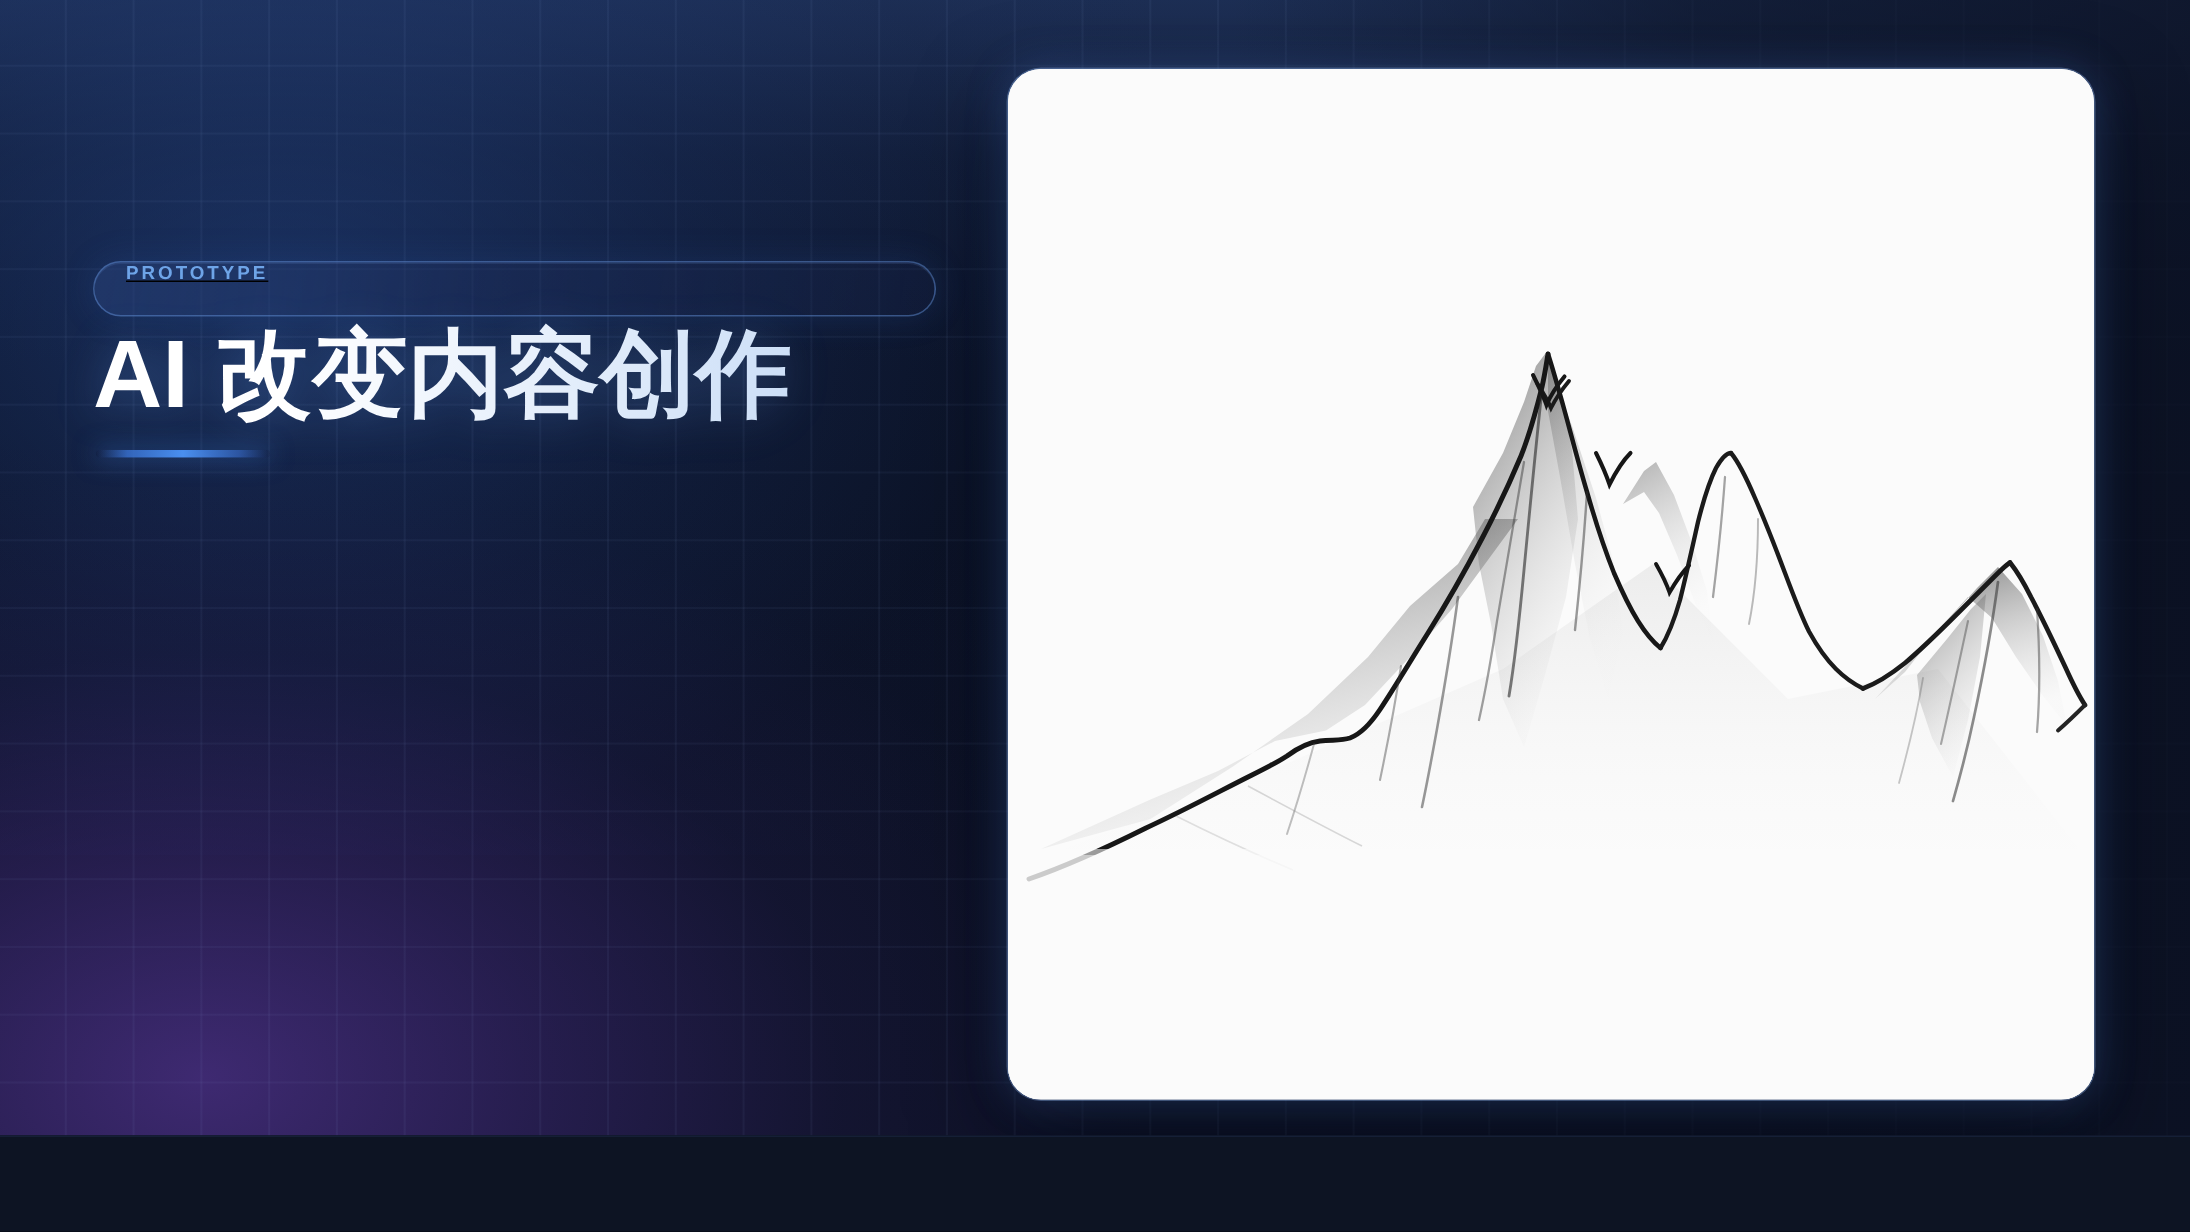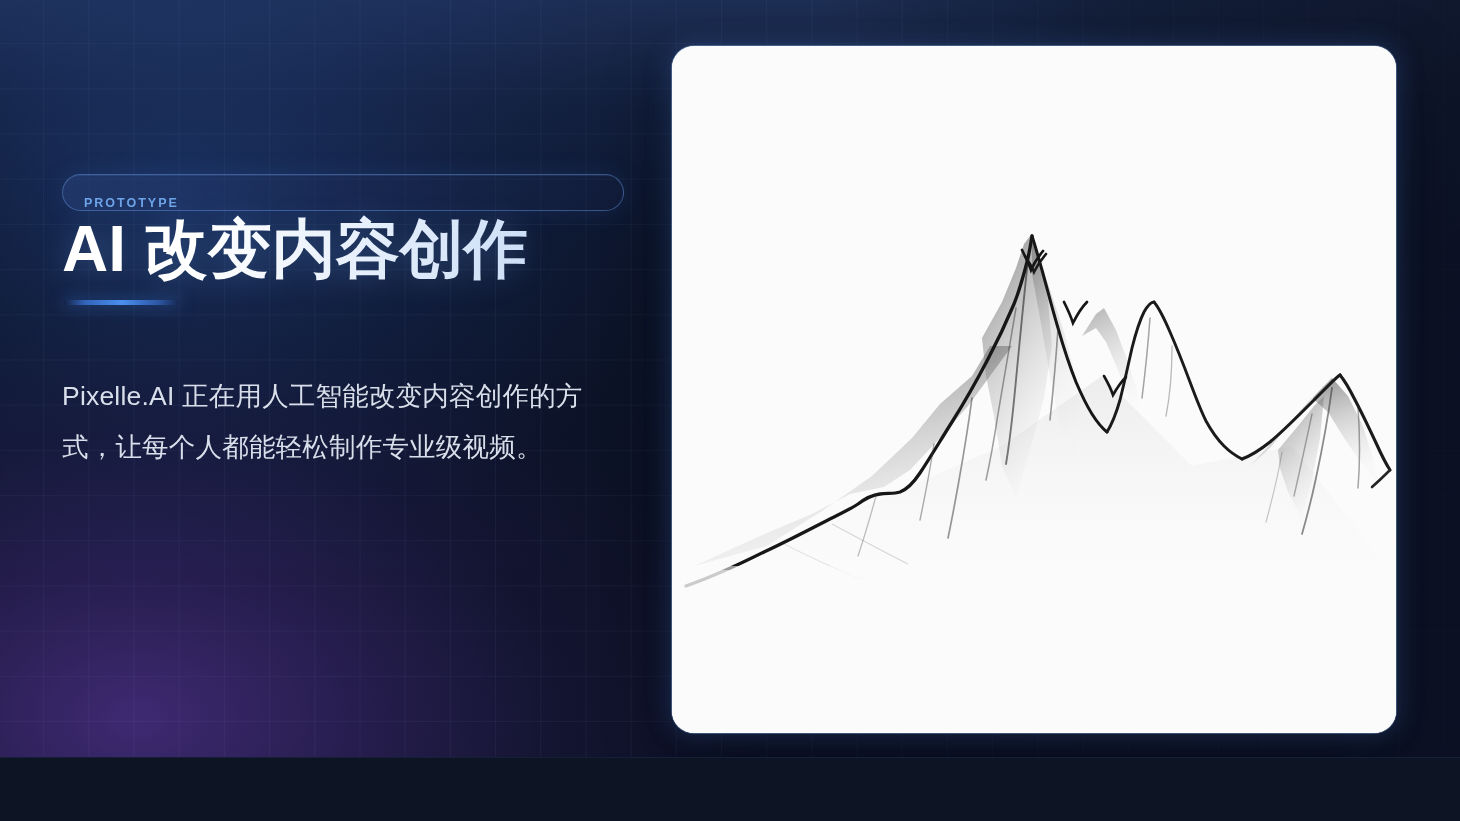--- a/index.html
+++ b/index.html
@@ -94,22 +94,23 @@
     left:62px; top:174px;
     width:600px;
   }
 
   .badge {
     position:relative;
     width:562px; height:37px;
     border-radius:19px;
     border:1px solid rgba(96,142,214,.50);
     background: linear-gradient(100deg, rgba(40,66,122,.55) 0%, rgba(30,46,92,.38) 48%, rgba(26,38,76,.26) 100%);
-    display:flex; align-items:flex-end;
+    display:flex; align-items:flex-start;
     box-shadow: 0 0 22px rgba(46,90,170,.22), inset 0 1px 0 rgba(130,170,235,.12);
+    text-decoration: underline;
   }
   .badge-label {
     margin-left:21px;
     font-size:12.5px;
     font-weight:bold;
     letter-spacing:2.0px;
     color:#6ea4e8;
     text-transform:uppercase;
   }
 
@@ -194,21 +195,20 @@
     <div class="left-col">
 
       <div class="badge">
         <span class="badge-label">PROTOTYPE</span>
       </div>
 
       <h1 class="headline">AI 改变内容创作</h1>
 
       <div class="accent-bar"></div>
 
-      <p class="body-copy">Pixelle.AI 正在用人工智能改变内容创作的方式，让每个人都能轻松制作专业级视频。</p>
     </div>
 
     <div class="media-card">
       <svg viewBox="0 0 724 687" preserveAspectRatio="xMidYMid slice">
         <defs>
           <linearGradient id="washL" x1="0" y1="0" x2="0.4" y2="1">
             <stop offset="0%" stop-color="#3a3a3a" stop-opacity="0.78"></stop>
             <stop offset="45%" stop-color="#707070" stop-opacity="0.42"></stop>
             <stop offset="100%" stop-color="#b8b8b8" stop-opacity="0.05"></stop>
           </linearGradient>

